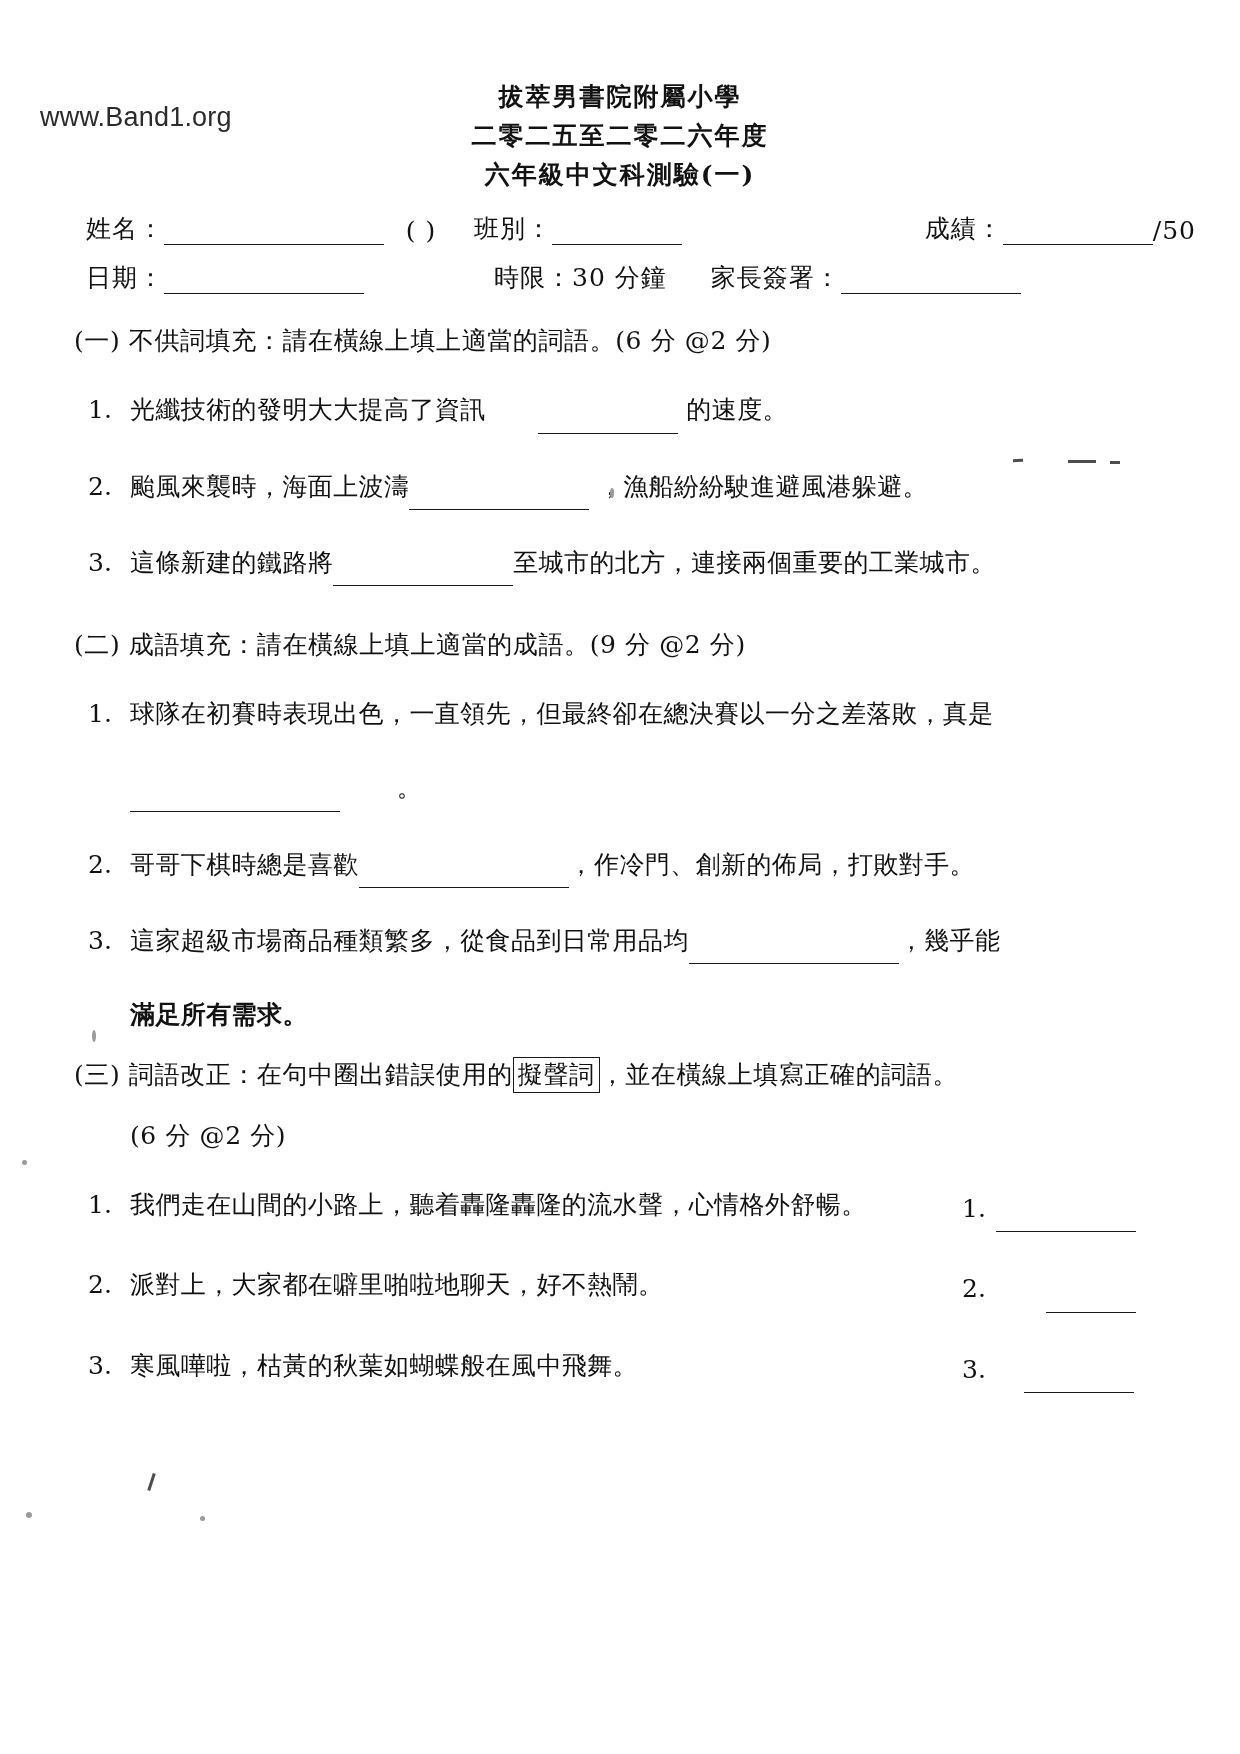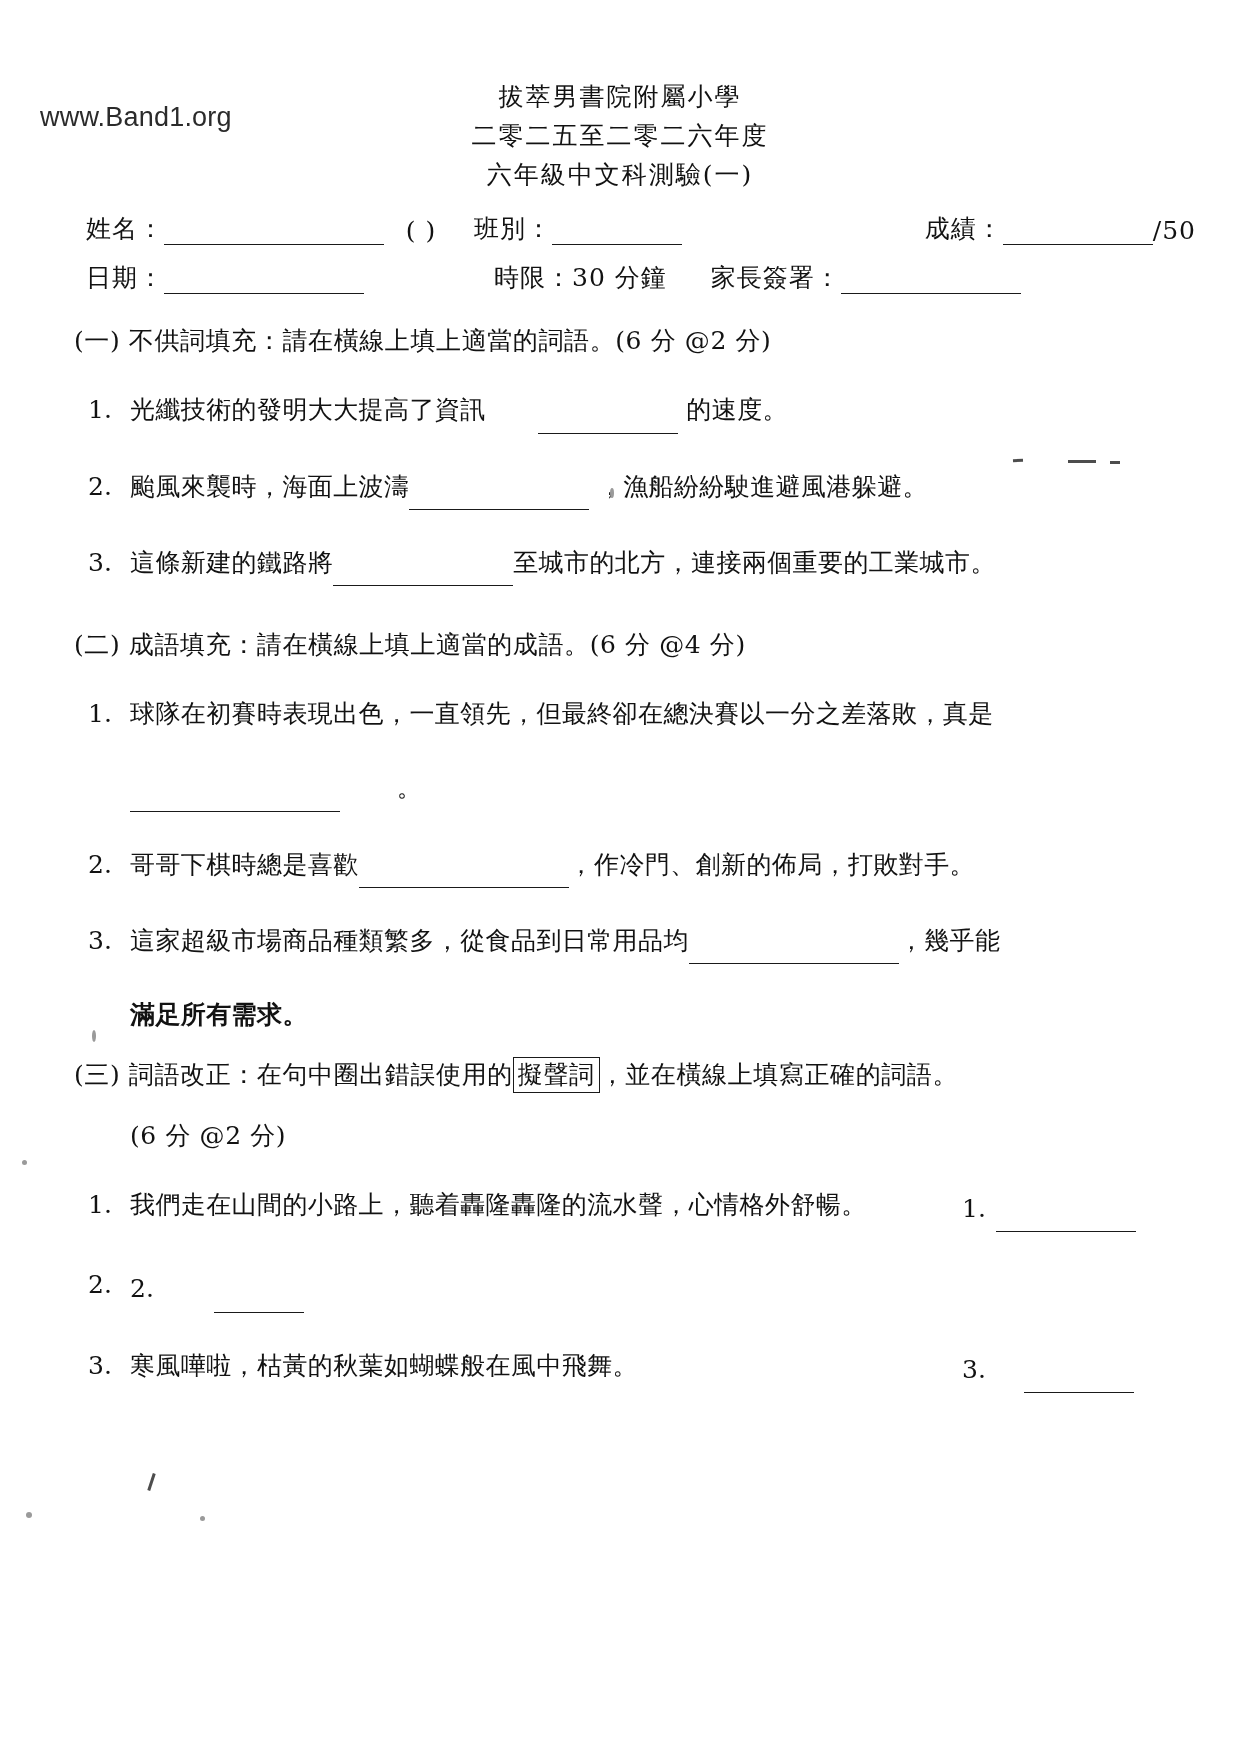--- a/index.html
+++ b/index.html
@@ -32,21 +32,21 @@
     letter-spacing: 0.2px;
   }
   .header {
     margin-top: 78px;
     text-align: center;
     line-height: 1.55;
   }
   .header div {
     font-size: 25px;
     letter-spacing: 2px;
-    font-weight: 400;
+    font-weight: 700;
   }
   .meta {
     margin-top: 18px;
     padding: 0 44px 0 86px;
     font-size: 25px;
     letter-spacing: 1px;
   }
   .meta-row {
     display: flex;
     align-items: flex-end;
@@ -226,21 +226,21 @@
 
     <div class="q">
       <div class="q-num">3.</div>
       <div class="q-body">
         <span>這條新建的鐵路將</span><span class="iblank w180"></span><span>至城市的北方，連接兩個重要的工業城市。</span>
       </div>
     </div>
   </div>
 
   <div class="section">
-    <div class="section-title" style="margin-top:42px;">(二) 成語填充：請在橫線上填上適當的成語。(6 分 @4 分)</div>
+    <div class="section-title" style="margin-top:42px;">(二) 成語填充：請在橫線上填上適當的成語。(9 分 @2 分)</div>
 
     <div class="q">
       <div class="q-num">1.</div>
       <div class="q-body">
         <span>球隊在初賽時表現出色，一直領先，但最終卻在總決賽以一分之差落敗，真是</span>
         <div class="cont-line" style="padding-left:0;">
           <span class="iblank w210"></span>
           <span style="display:inline-block;width:40px;"></span>
           <span>。</span>
         </div>
@@ -273,20 +273,21 @@
       <div class="q-num">1.</div>
       <div class="q-body">我們走在山間的小路上，聽着轟隆轟隆的流水聲，心情格外舒暢。</div>
       <div class="ans-slot">
         <span class="num">1.</span>
         <span class="ans-line a1"></span>
       </div>
     </div>
 
     <div class="ans-right">
       <div class="q-num">2.</div>
+      <div class="q-body">派對上，大家都在噼里啪啦地聊天，好不熱鬧。</div>
       <div class="ans-slot">
         <span class="num">2.</span>
         <span class="ans-line a2"></span>
       </div>
     </div>
 
     <div class="ans-right">
       <div class="q-num">3.</div>
       <div class="q-body">寒風嘩啦，枯黃的秋葉如蝴蝶般在風中飛舞。</div>
       <div class="ans-slot">

